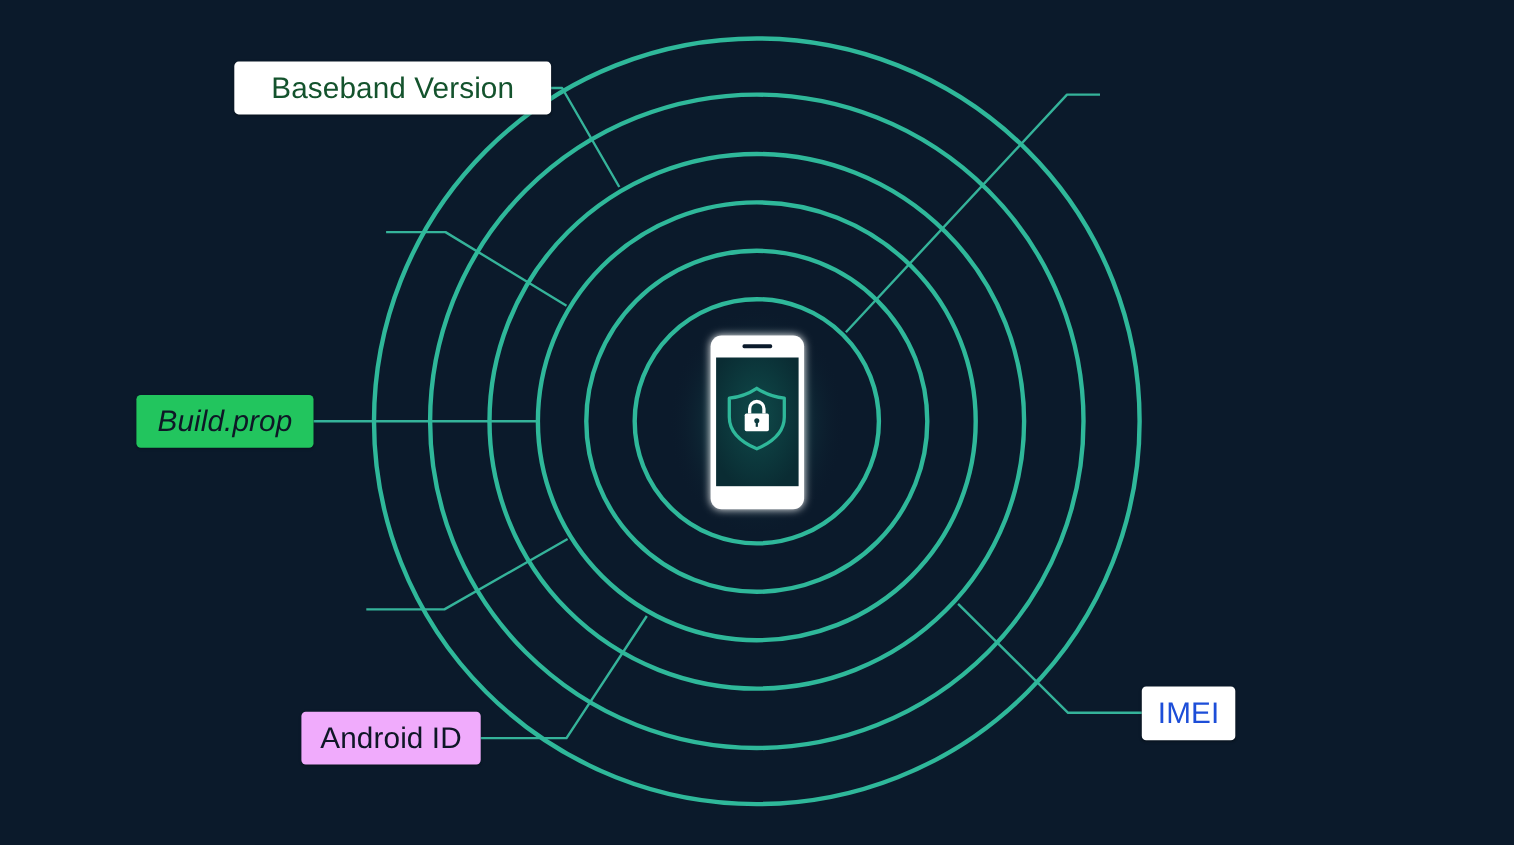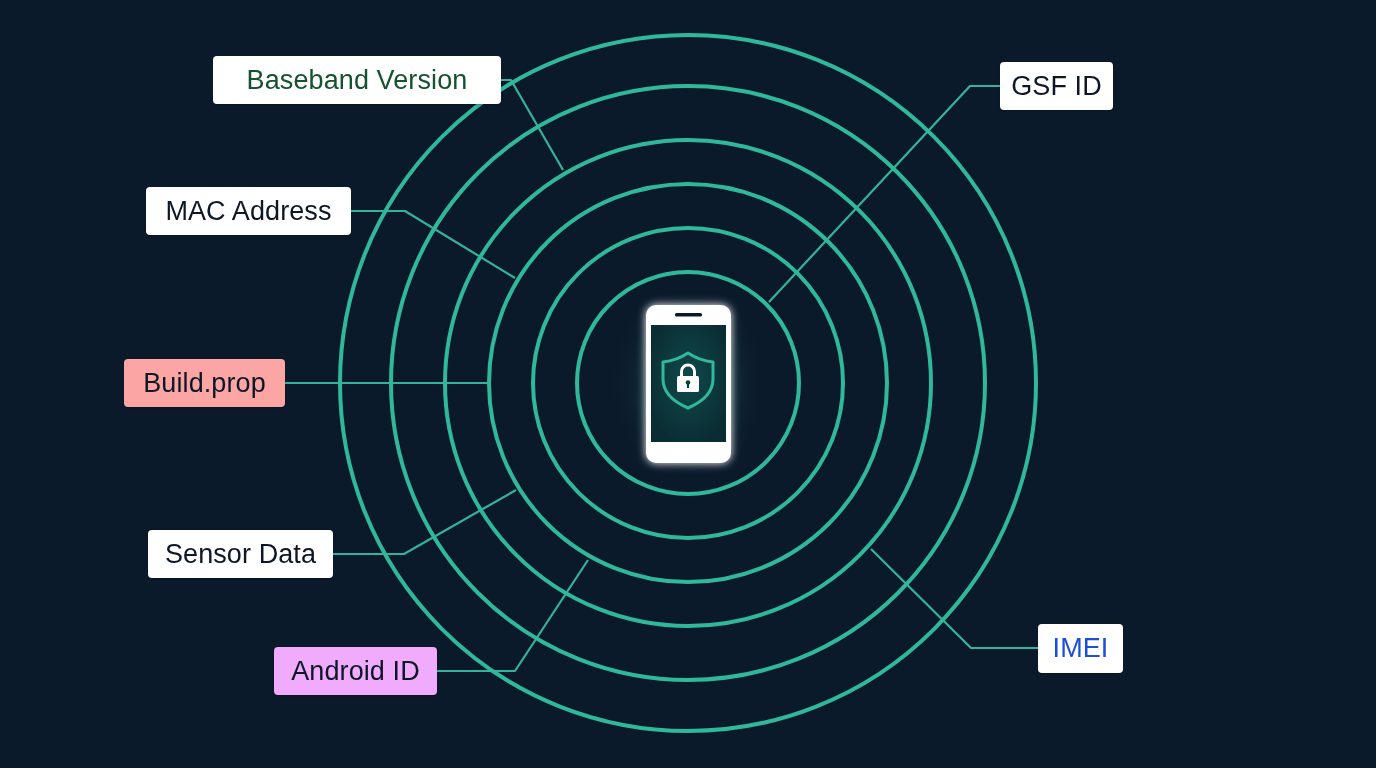--- a/index.html
+++ b/index.html
@@ -95,19 +95,16 @@
       <g>
         <path d="M681.5 376 L 681.5 371.5 A 6.5 6.5 0 0 1 694.5 371.5 L 694.5 376" fill="none" stroke="#ffffff" stroke-width="3"></path>
         <rect x="677" y="376" width="22" height="16" rx="1.5" fill="#ffffff"></rect>
         <circle cx="688" cy="382.5" r="2.3" fill="#0d3a3e"></circle>
         <rect x="687" y="383" width="2" height="5" fill="#0d3a3e"></rect>
       </g>
     </g>
   </svg>
 
   <div class="label-box" id="label-baseband" style="left: 213px; top: 56px; width: 288px; height: 48px; background: rgb(255, 255, 255); color: #14532d;">Baseband Version</div>
-  <div class="label-box" id="label-mac" style="left: 146px; top: 187px; width: 205px; height: 48px; background: rgb(255, 255, 255); color: rgb(14, 23, 38);">MAC Address</div>
-  <div class="label-box" id="label-buildprop" style="left: 124px; top: 359px; width: 161px; height: 48px; background: #fca5a5; color: rgb(14, 23, 38);">Build.prop</div>
-  <div class="label-box" id="label-sensor" style="left: 148px; top: 530px; width: 185px; height: 48px; background: rgb(255, 255, 255); color: rgb(14, 23, 38);">Sensor Data</div>
+  <div class="label-box" id="label-buildprop" style="left: 124px; top: 359px; width: 161px; height: 48px; background: #22c55e; color: rgb(14, 23, 38); font-style: italic;">Build.prop</div>
   <div class="label-box" id="label-androidid" style="left: 274px; top: 647px; width: 163px; height: 48px; background: #f0abfc; color: rgb(14, 23, 38);">Android ID</div>
-  <div class="label-box" id="label-gsfid" style="left: 1000px; top: 62px; width: 113px; height: 48px; background: rgb(255, 255, 255); color: rgb(14, 23, 38);">GSF ID</div>
   <div class="label-box" id="label-imei" style="left: 1038px; top: 624px; width: 85px; height: 49px; background: rgb(255, 255, 255); color: #1d4ed8;">IMEI</div>
 </div>
 
 </body></html>

